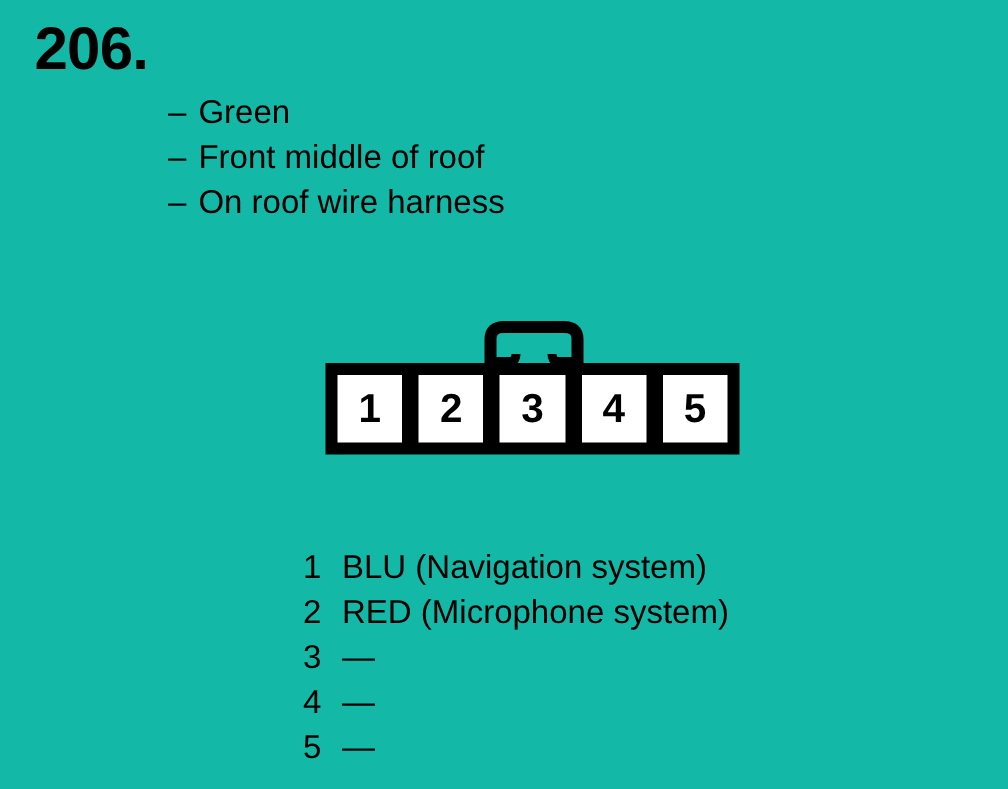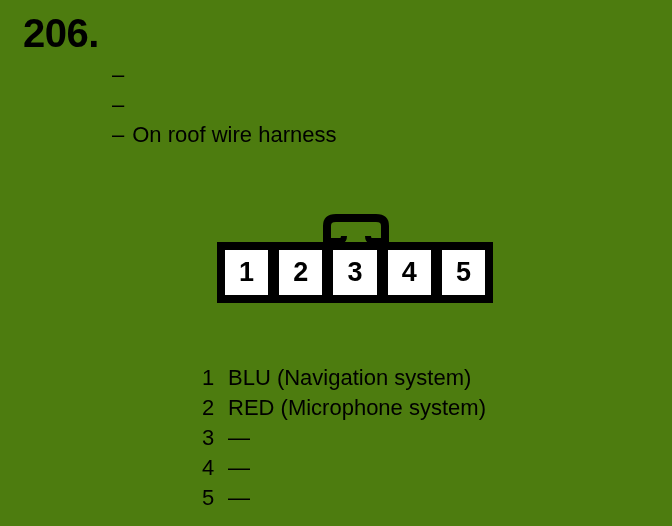--- a/index.html
+++ b/index.html
@@ -7,21 +7,21 @@
   body {
     width: 672px; height: 526px;
     font-family: "Liberation Sans", sans-serif;
     color: #000000;
     position: relative;
     overflow: hidden;
   }
   .page {
     position: absolute; left: 0; top: 0;
     width: 672px; height: 526px;
-    background: #4d7c0f;
+    background: #14b8a6;
   }
   
   .title-row {
     position: absolute; left: 23px; top: 13px;
     display: flex; gap: 11px;
     font-size: 40px; font-weight: bold;
     line-height: 40px; white-space: nowrap;
     letter-spacing: -0.5px;
   }
   
@@ -60,23 +60,25 @@
 
 <div class="page">
 
   <div class="title-row">
     <span>206.</span>
   </div>
 
   <div class="notes">
     <div class="note-row">
       <span class="note-dash">–</span>
+      <span>Green</span>
     </div>
     <div class="note-row">
       <span class="note-dash">–</span>
+      <span>Front middle of roof</span>
     </div>
     <div class="note-row">
       <span class="note-dash">–</span>
       <span>On roof wire harness</span>
     </div>
   </div>
 
   <svg class="latch-svg" width="76" height="40" viewBox="0 0 76 40">
     <path d="M 9 34 L 9 15 Q 9 7 18 7 L 58 7 Q 67 7 67 15 L 67 34" fill="none" stroke="#000000" stroke-width="8"></path>
     <path d="M 11 30 L 23 30 Q 26 29 26 25" fill="none" stroke="#000000" stroke-width="6"></path>

